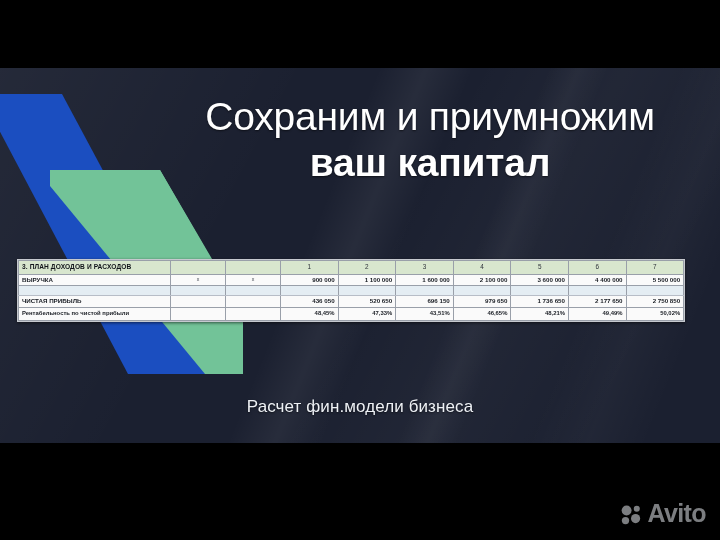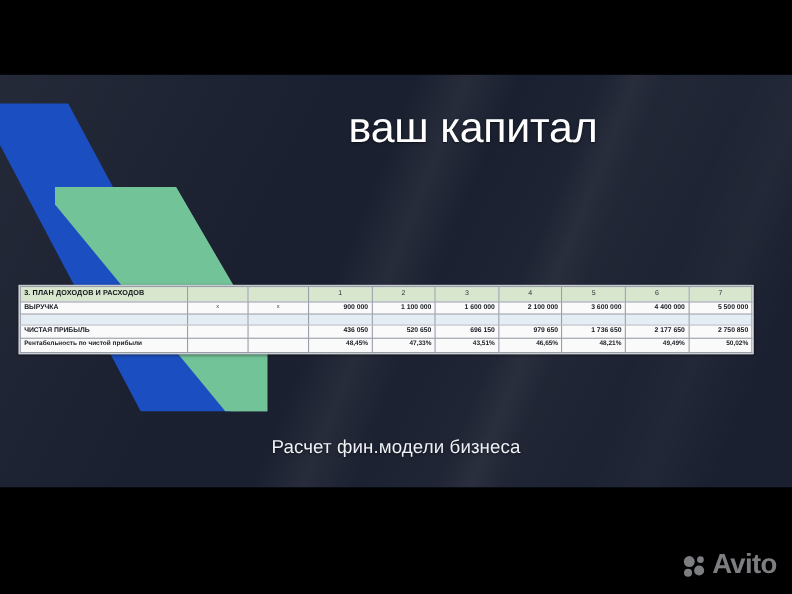--- a/index.html
+++ b/index.html
@@ -66,21 +66,21 @@
     width: 560px;
     text-align: center;
     color: #ffffff;
     font-size: 39px;
     line-height: 1.17;
     font-weight: 400;
     letter-spacing: -0.2px;
     text-shadow: 0 1px 2px rgba(0,0,0,0.55);
     white-space: nowrap;
   }
-  #headline .l2 { display: block; }
+  #headline .l2 { display: block; font-weight: bold; }
 
   
   #sheet-wrap {
     position: absolute;
     left: 17px;
     top: 191px;
     width: 668px;
     height: 63px;
     background: #ffffff;
     border: 1px solid #c9ccd2;
@@ -189,20 +189,21 @@
 
     <div id="logo">
       <svg viewBox="0 0 270 300" xmlns="http://www.w3.org/2000/svg">
         <polygon points="-20,20 62,20 212,300 128,300" fill="#1b4ec0"></polygon>
         <polygon points="50,96 160,96 243,240 243,300 210,300 50,110" fill="#72c398"></polygon>
         <polygon points="50,96 160,96 243,238 243,300 205,300 50,112" fill="#72c398"></polygon>
       </svg>
     </div>
 
     <div id="headline">
+      <span>Сохраним и приумножим</span>
       <span class="l2">ваш капитал</span>
     </div>
 
     <div id="sheet-wrap">
       <table class="sheet">
         <tbody>
             <tr class="r-head">
           <td class="c-label title-cell">3.   ПЛАН ДОХОДОВ И РАСХОДОВ</td>
           <td class="c-x"></td>
           <td class="c-x"></td>

